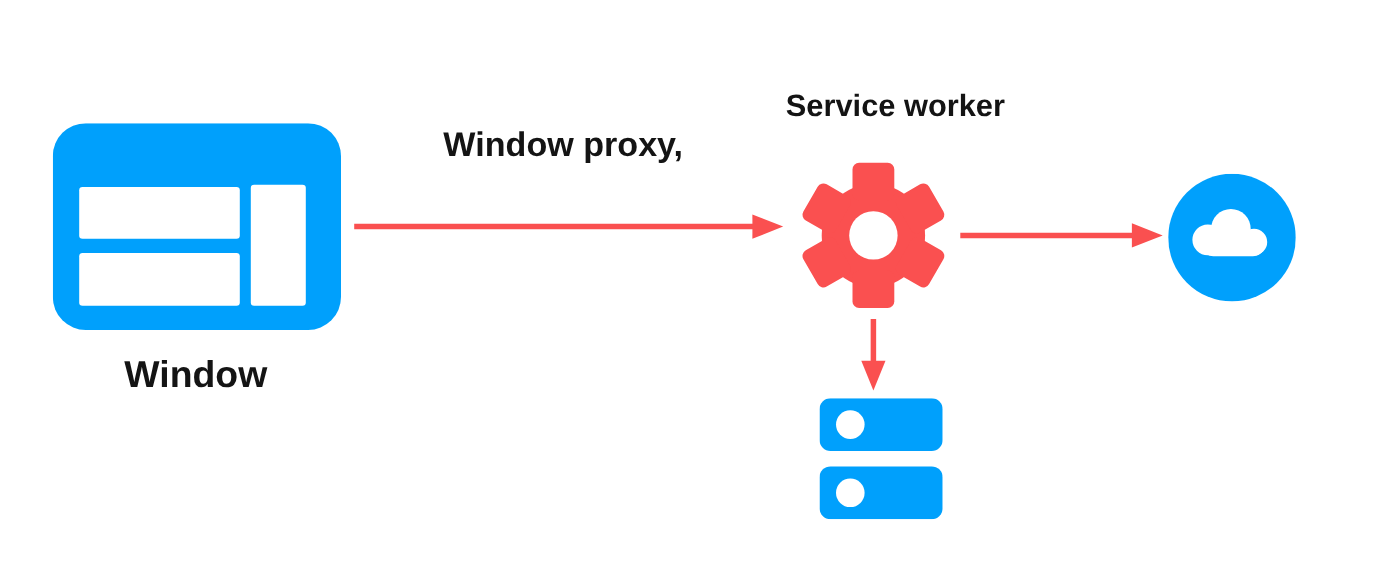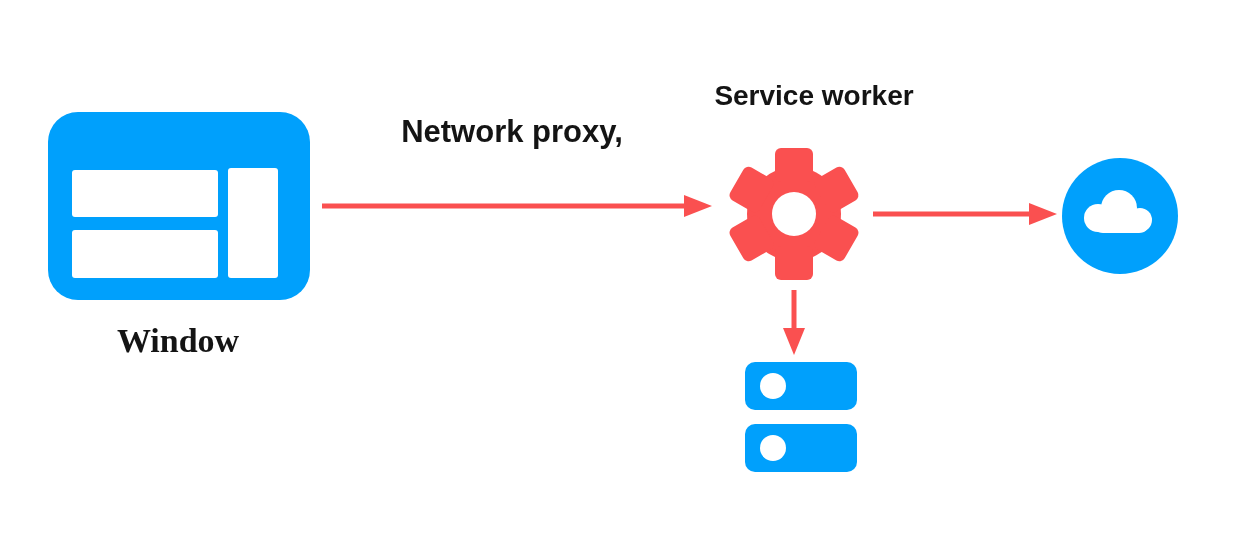--- a/index.html
+++ b/index.html
@@ -21,21 +21,20 @@
     font-weight: 700;
     color: #141414;
     text-align: center;
     white-space: nowrap;
   }
   .window-label {
     left: 58px;
     top: 322px;
     width: 240px;
     font-size: 34px;
-    font-family: Liberation Serif, serif;
   }
   .sw-title {
     left: 664px;
     top: 80px;
     width: 300px;
     font-size: 28px;
   }
   .edge-caption {
     left: 369px;
     top: 112px;
@@ -55,21 +54,21 @@
     <g fill="#FFFFFF">
       <rect x="24" y="58" width="146" height="47" rx="3"></rect>
       <rect x="24" y="118" width="146" height="48" rx="3"></rect>
       <rect x="180" y="56" width="50" height="110" rx="3"></rect>
     </g>
   </svg>
 
   <div class="lbl window-label">Window</div>
 
   <div class="lbl edge-caption">
-    <div>Network proxy,</div>
+    <div>Window proxy,</div>
   </div>
 
   <div class="lbl sw-title">Service worker</div>
 
   <svg class="abs" style="left:0; top:0;" width="1248" height="534" viewBox="0 0 1248 534">
     <g>
       <line x1="322" y1="206" x2="686" y2="206" stroke="#FA5050" stroke-width="5"></line>
       <polygon points="712,206 684,195 684,217" fill="#FA5050"></polygon>
     </g>
     <g>

